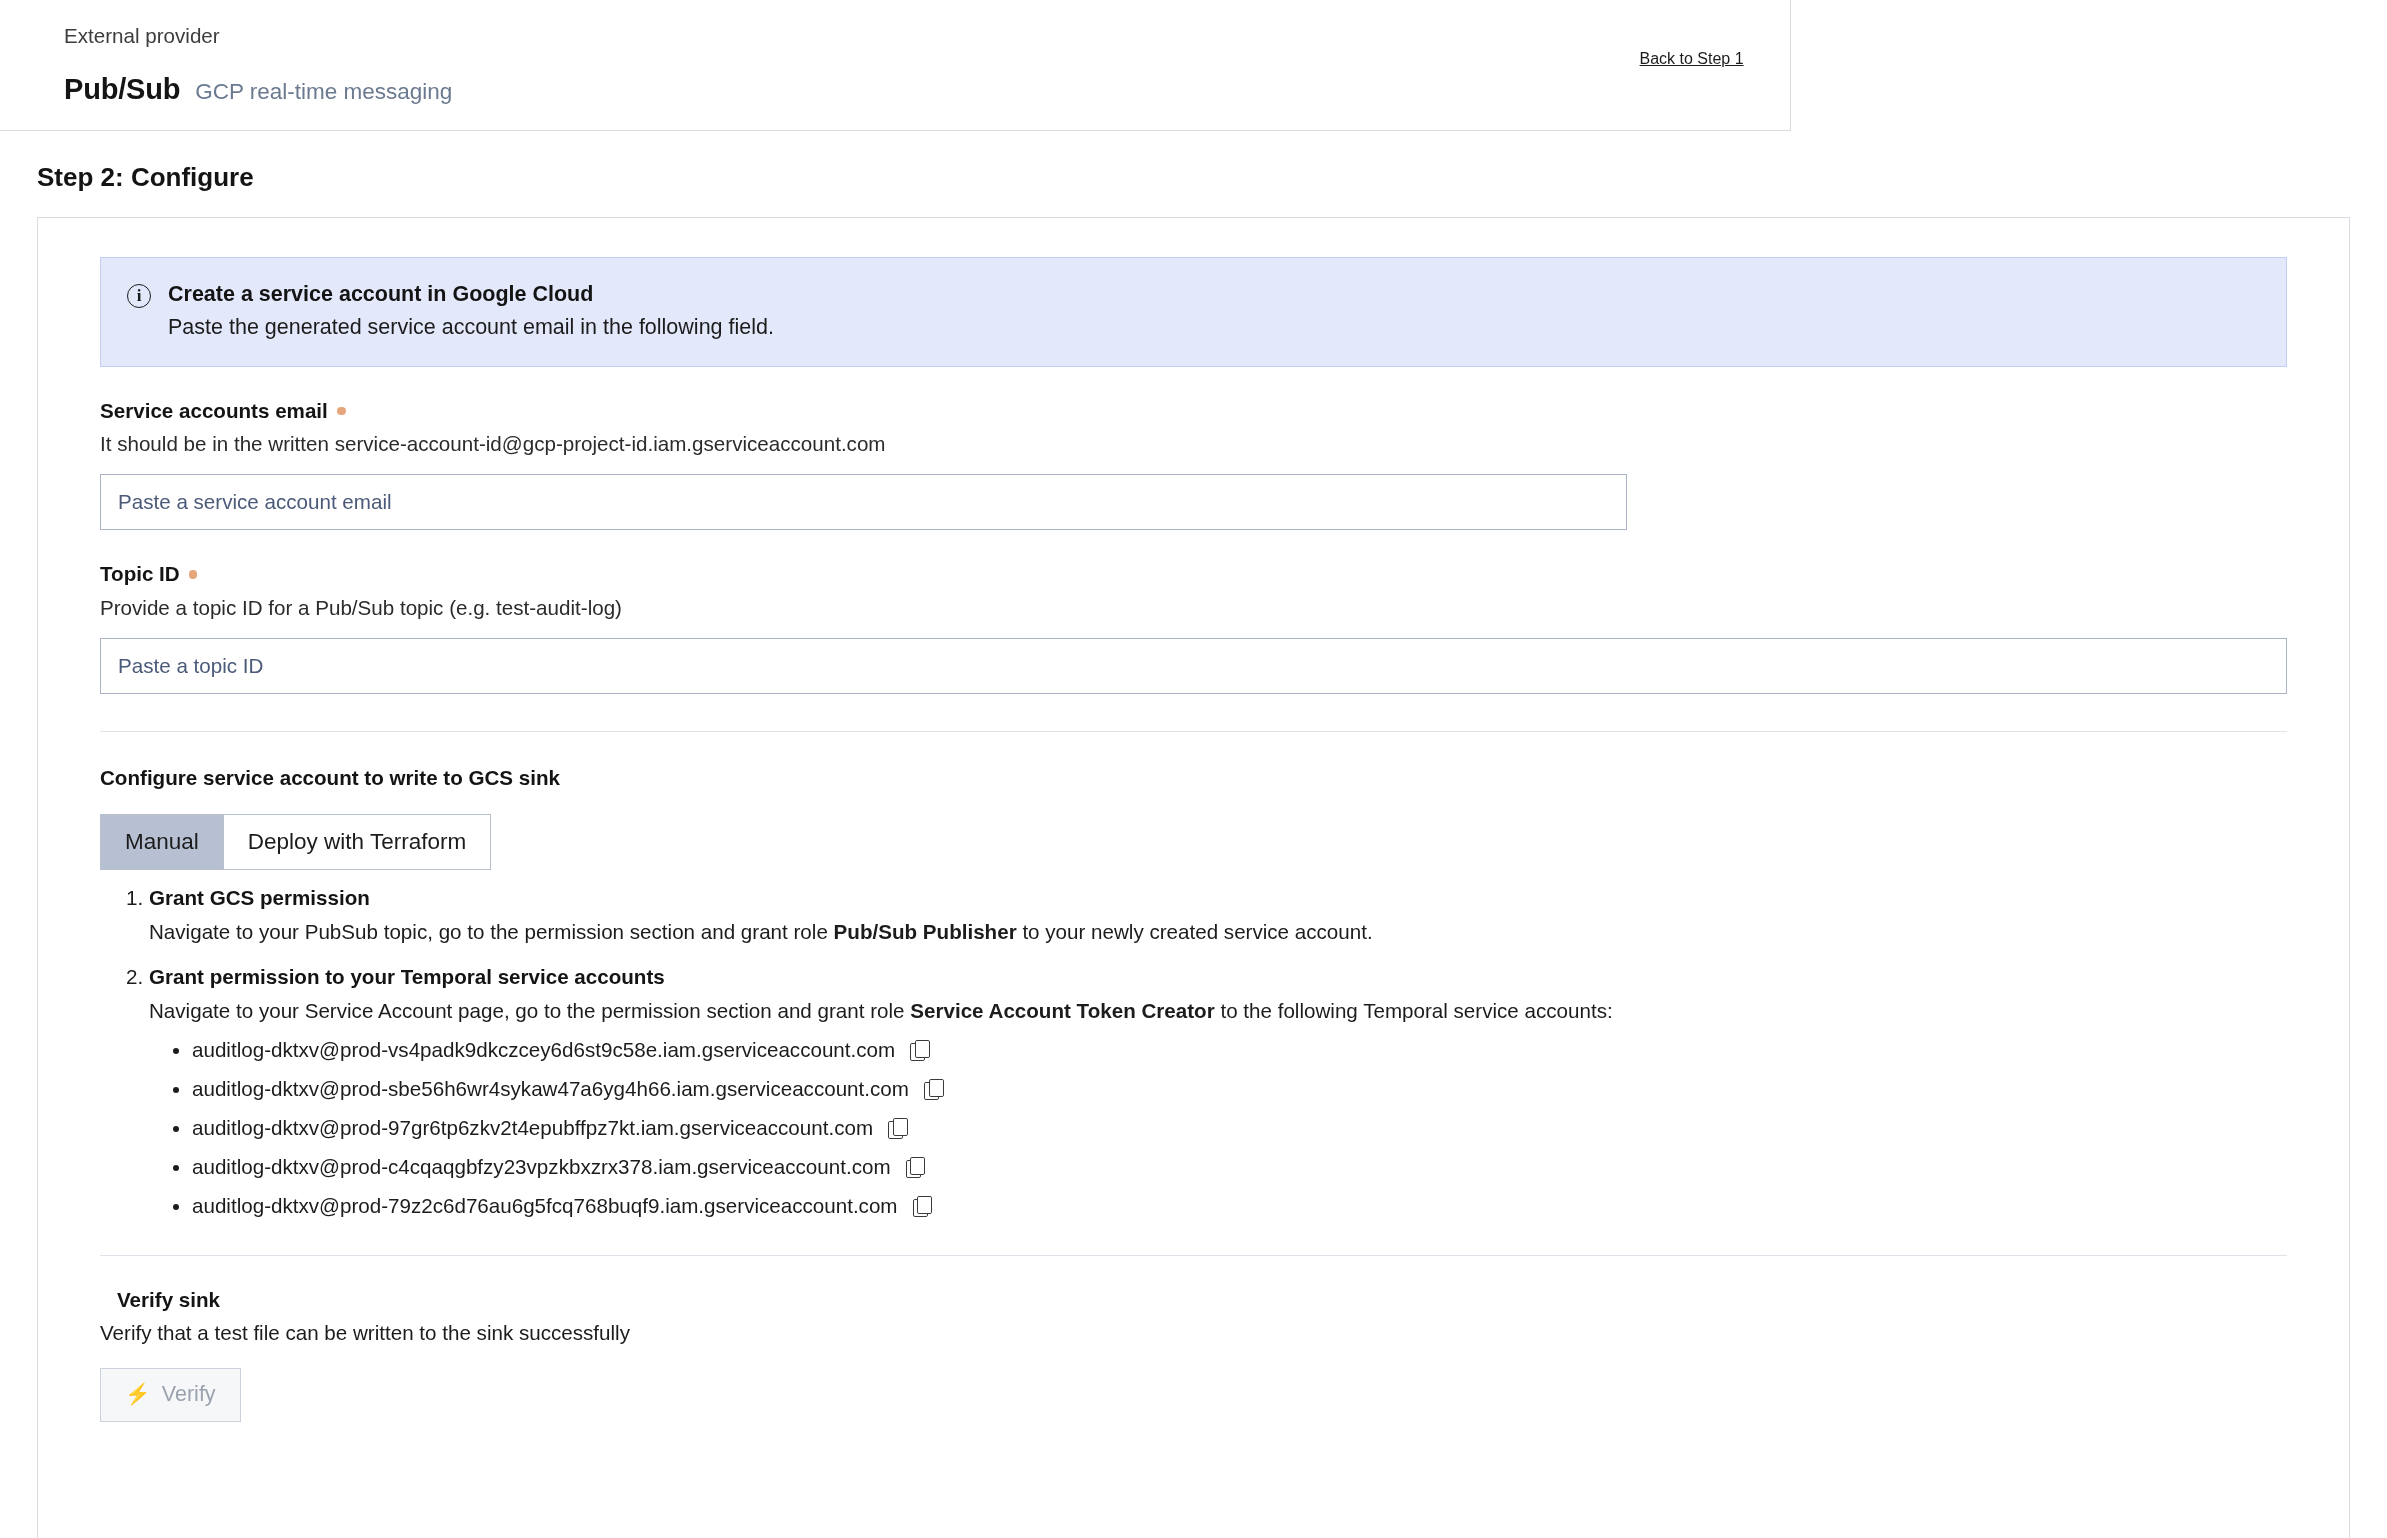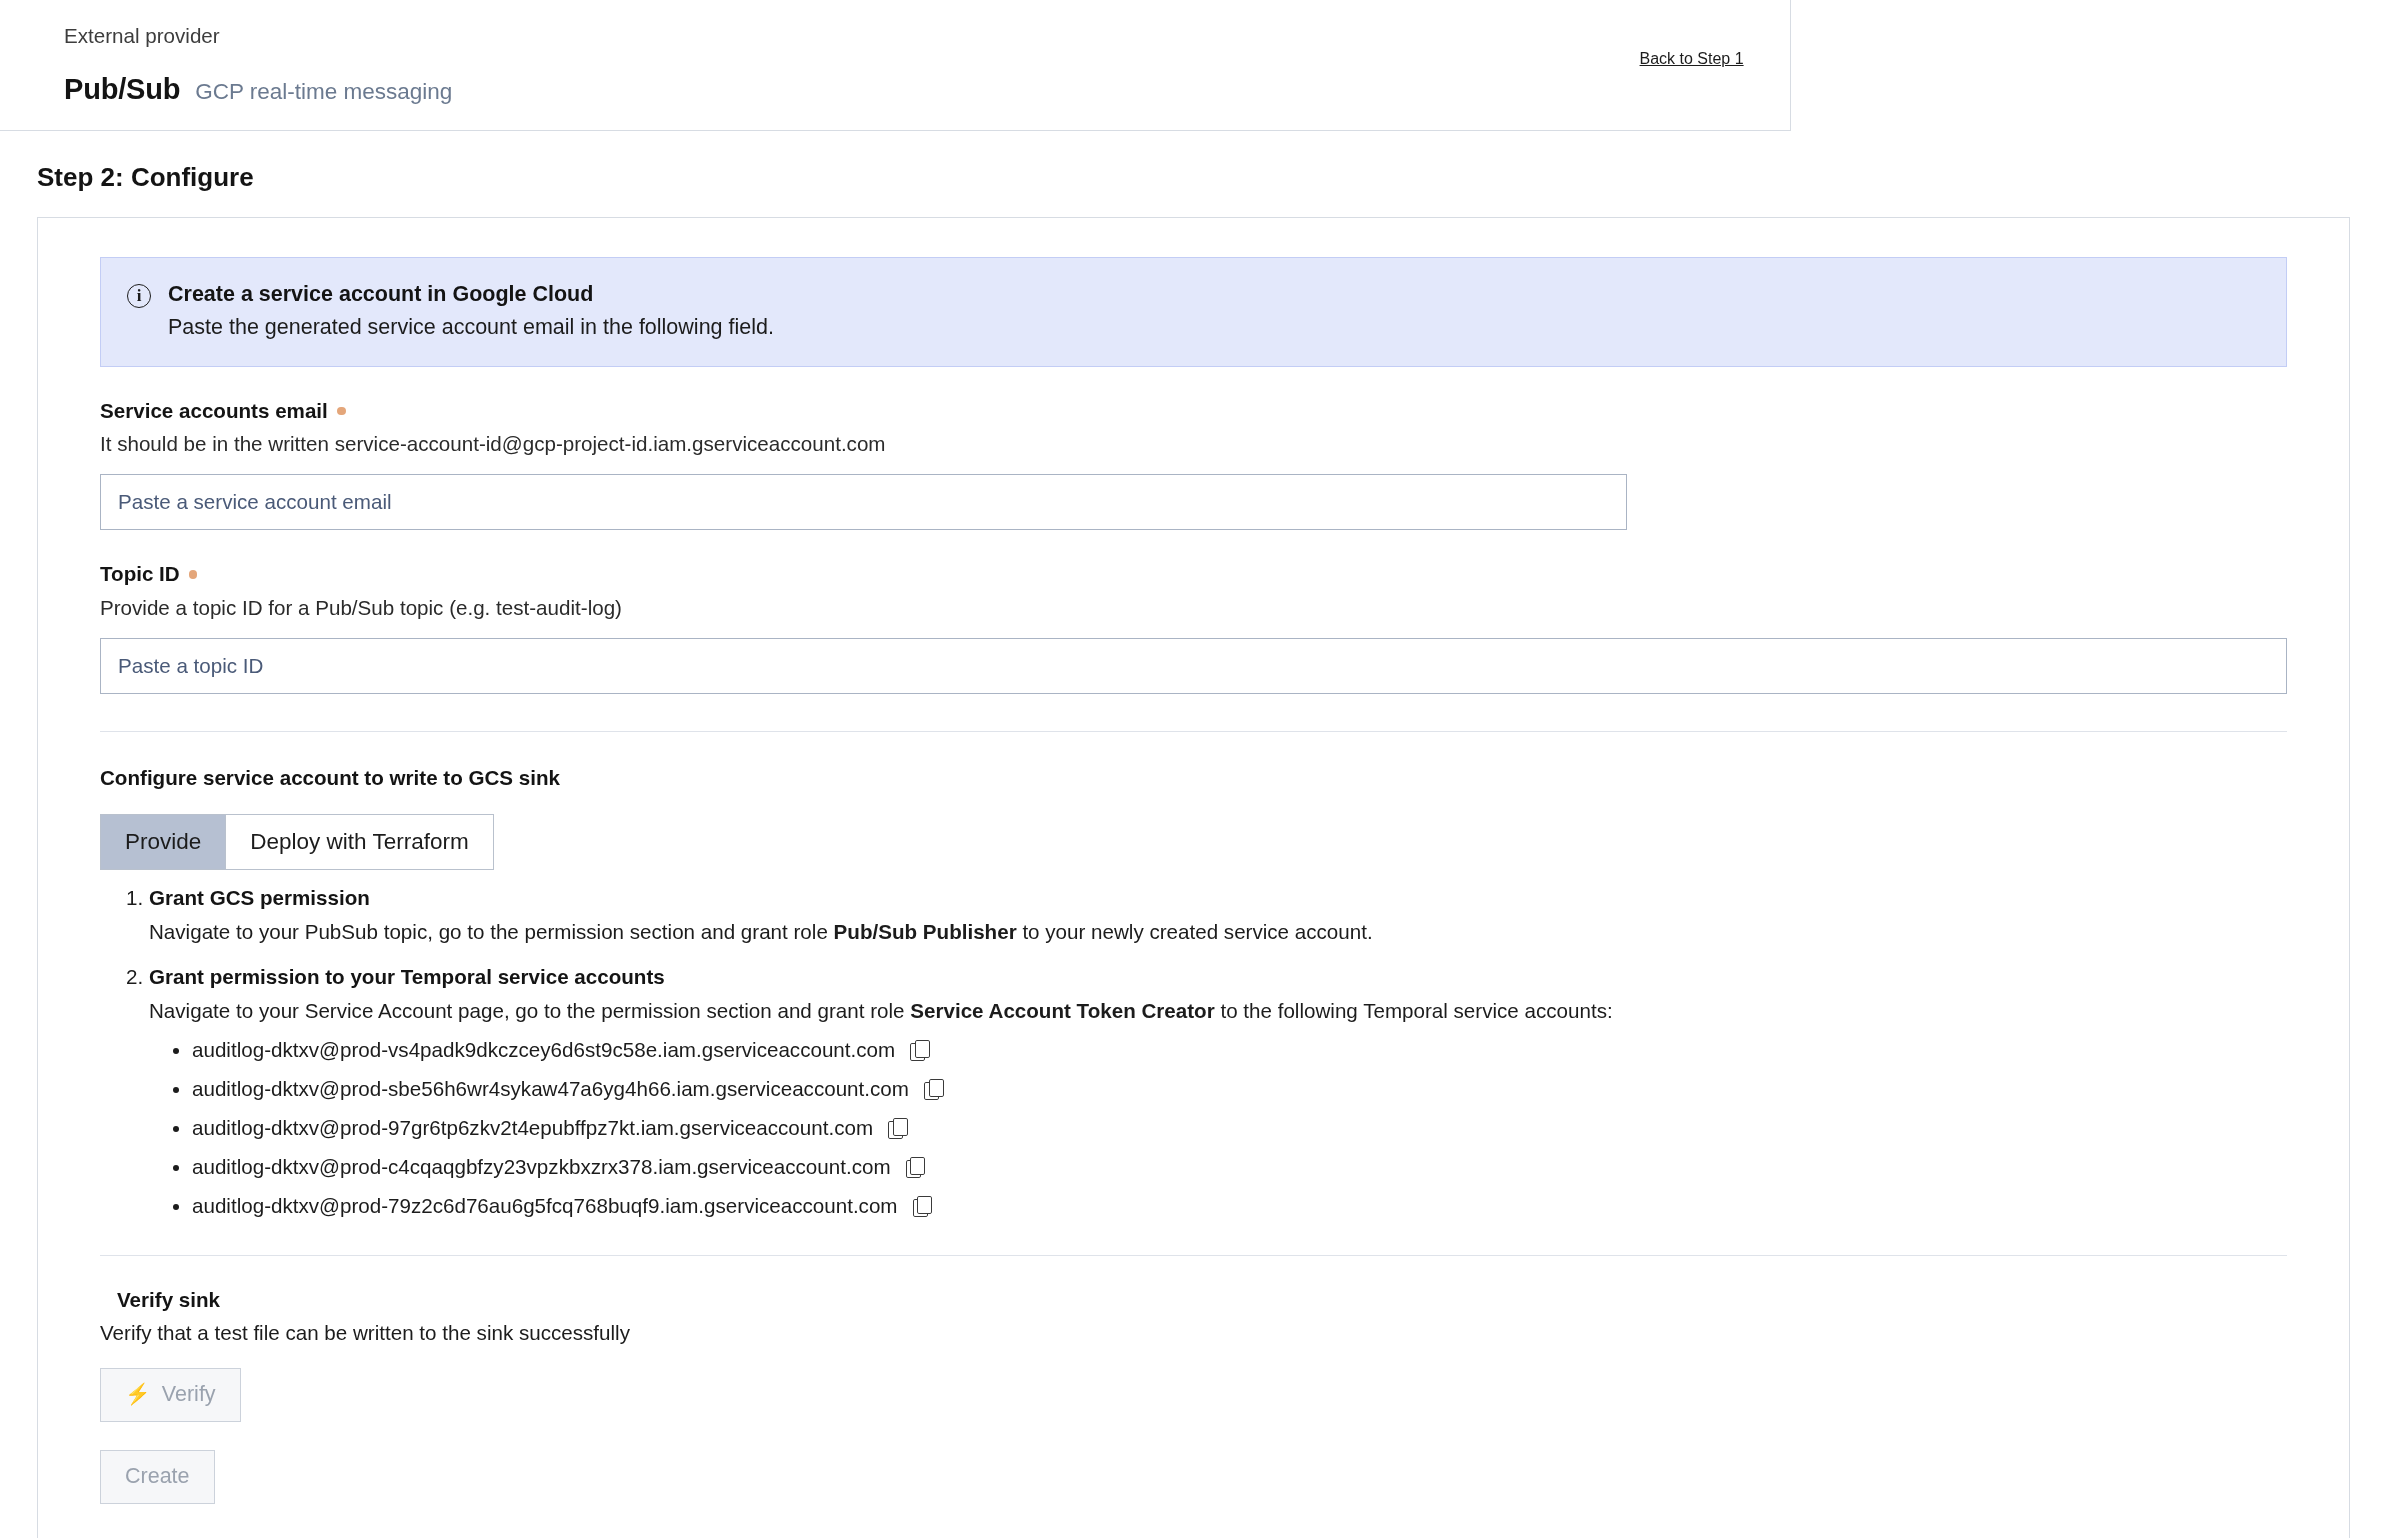--- a/index.html
+++ b/index.html
@@ -306,21 +306,21 @@
     <div class="text-input input-topic">
       <span>Paste a topic ID</span>
     </div>
   </div>
 
   <div class="divider"></div>
 
   <div class="section-title">Configure service account to write to GCS sink</div>
 
   <div class="tabs">
-    <div class="tab active">Provide</div>
+    <div class="tab active">Manual</div>
     <div class="tab">Deploy with Terraform</div>
   </div>
 
   <ol class="steps">
     <li>
       <span class="step-title">Grant GCS permission</span>
       <div class="step-text">
         <span>Navigate to your PubSub topic, go to the permission section and grant role </span><b>Pub/Sub Publisher</b><span> to your newly created service account.</span>
       </div>
     </li>
@@ -366,21 +366,16 @@
 
   <div class="divider"></div>
 
   <div class="verify-block">
     <div class="verify-title">Verify sink</div>
     <div class="verify-sub">Verify that a test file can be written to the sink successfully</div>
     <div class="btn btn-verify">
       <span class="bolt">⚡</span>
       <span>Verify</span>
     </div>
-    <div>
-      <div class="btn btn-create">
-        <span>Create</span>
-      </div>
-    </div>
   </div>
 
 </div>
 
 
 </body></html>

